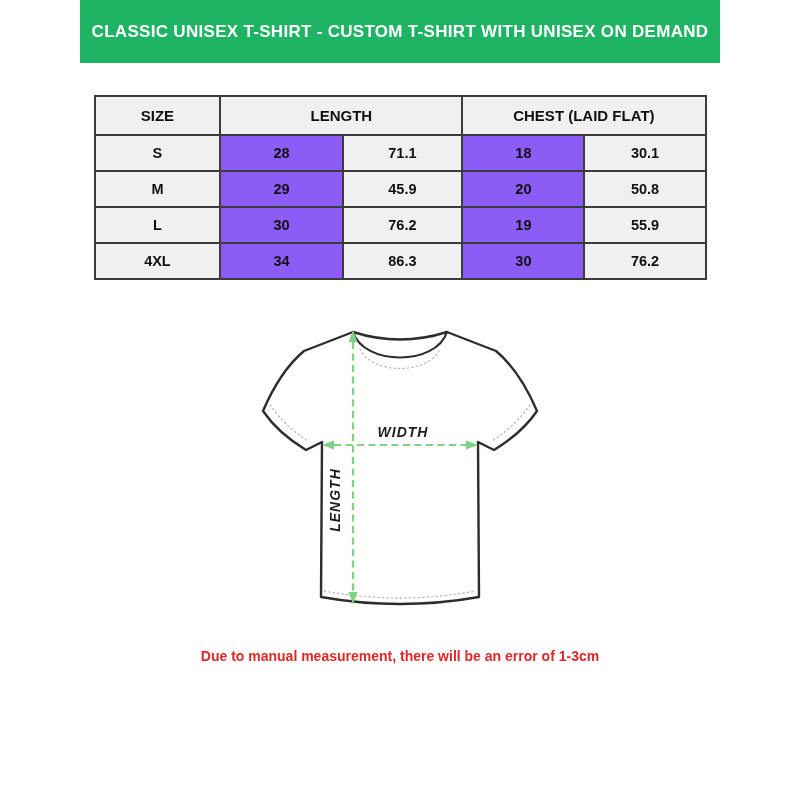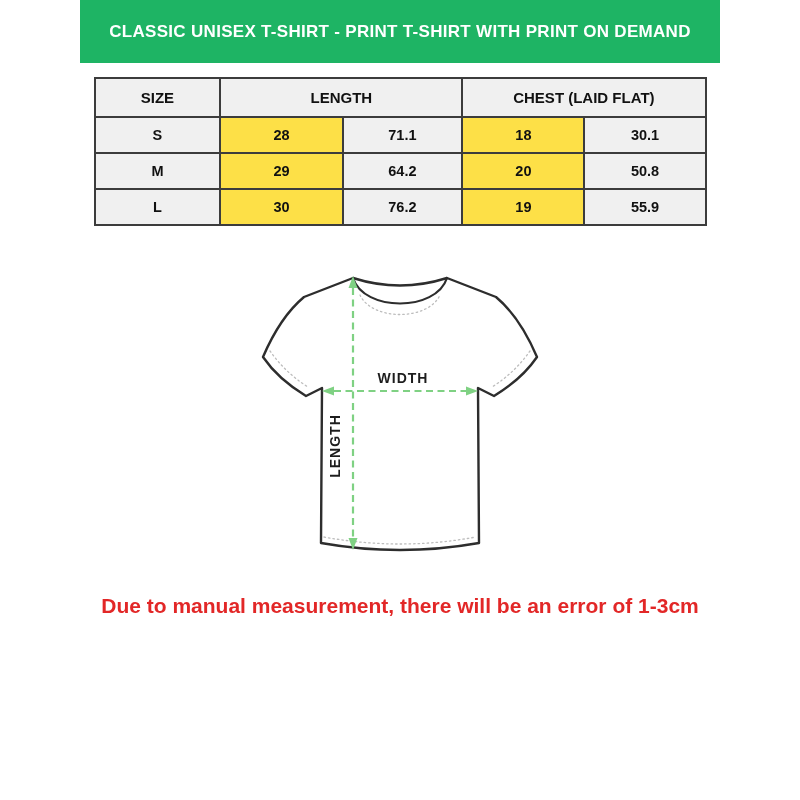--- a/index.html
+++ b/index.html
@@ -18,52 +18,52 @@
     width: 640px; height: 63px; margin: 0 auto;
     background: var(--banner-bg);
     display: flex; align-items: center; justify-content: center;
   }
   .banner h1 {
     color: #ffffff; font-size: 17px; font-weight: bold;
     letter-spacing: 0.3px; text-align: center; white-space: nowrap;
   }
 
   table.size-table {
-    width: 613px; margin: 14px auto 0; border-collapse: collapse; table-layout: fixed;
+    width: 613px; margin: 32px auto 0; border-collapse: collapse; table-layout: fixed;
   }
   .size-table th, .size-table td {
     border: 2px solid var(--border-color);
     text-align: center; vertical-align: middle;
     font-weight: bold; color: #111111;
   }
   .size-table th { height: 39px; font-size: 15px; background: var(--cell-shade); }
-  .size-table td { height: 36px; font-size: 14.5px; background: #fde047; }
+  .size-table td { height: 36px; font-size: 14.5px; background: #8b5cf6; }
   .size-table td.shade { background: var(--cell-shade); }
 
-  figure.diagram { width: 280px; margin: 40px auto 0; }
+  figure.diagram { width: 280px; margin: 40px auto 0; font-style: italic; }
   .tshirt-line { fill: #ffffff; stroke: #2d2d2d; stroke-width: 2.4; stroke-linejoin: round; stroke-linecap: round; }
   .collar-line { fill: none; stroke: #2d2d2d; stroke-width: 2.2; stroke-linecap: round; }
   .stitch { fill: none; stroke: #bdbdbd; stroke-width: 1.3; stroke-dasharray: 1.5 3; stroke-linecap: round; }
   .arrow-line { fill: none; stroke: var(--arrow-color); stroke-width: 2.2; stroke-dasharray: 7 4.5; }
   .arrow-head { fill: var(--arrow-color); }
   .diagram-label {
     font-family: "Liberation Sans", sans-serif; font-size: 14px; font-weight: bold;
     fill: #1d1d1d; letter-spacing: 1px;
   }
 
   .disclaimer {
     margin-top: 32px; text-align: center;
-    color: var(--disclaimer-color); font-size: 21px; font-weight: bold;
+    color: var(--disclaimer-color); font-size: 14px; font-weight: bold;
   }
 </style>
 </head>
 <body>
 
 <header class="banner">
-  <h1>CLASSIC UNISEX T-SHIRT - PRINT T-SHIRT WITH PRINT ON DEMAND</h1>
+  <h1>CLASSIC UNISEX T-SHIRT - CUSTOM T-SHIRT WITH UNISEX ON DEMAND</h1>
 </header>
 
 <table class="size-table">
   <colgroup>
     <col style="width:20.6%">
       <col style="width:20%">
       <col style="width:19.6%">
       <col style="width:20%">
       <col style="width:19.8%">
   </colgroup>
@@ -78,30 +78,37 @@
     <tr>
       <td class="shade">S</td>
       <td>28</td>
       <td class="shade">71.1</td>
       <td>18</td>
       <td class="shade">30.1</td>
     </tr>
     <tr>
       <td class="shade">M</td>
       <td>29</td>
-      <td class="shade">64.2</td>
+      <td class="shade">45.9</td>
       <td>20</td>
       <td class="shade">50.8</td>
     </tr>
     <tr>
       <td class="shade">L</td>
       <td>30</td>
       <td class="shade">76.2</td>
       <td>19</td>
       <td class="shade">55.9</td>
+    </tr>
+    <tr>
+      <td class="shade">4XL</td>
+      <td>34</td>
+      <td class="shade">86.3</td>
+      <td>30</td>
+      <td class="shade">76.2</td>
     </tr>
   </tbody>
 </table>
 
 <figure class="diagram">
   <svg width="280" height="292" viewBox="0 0 280 292">
 
     <path class="tshirt-line" d="M 93 12
          Q 140 27 187 12
          L 236 31

